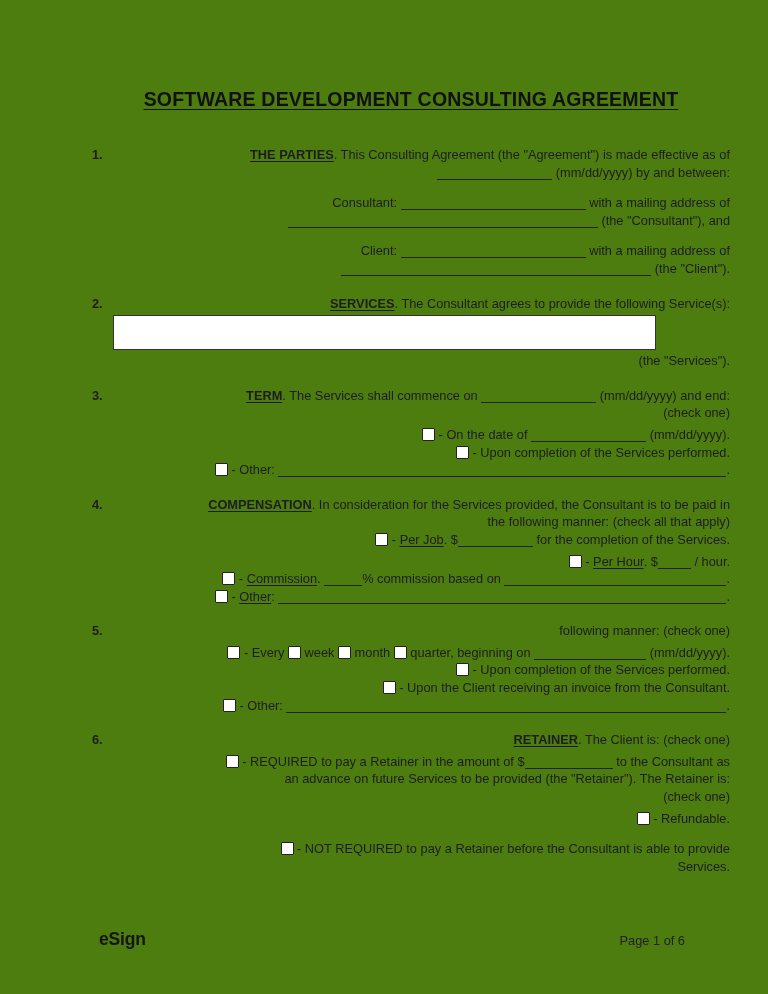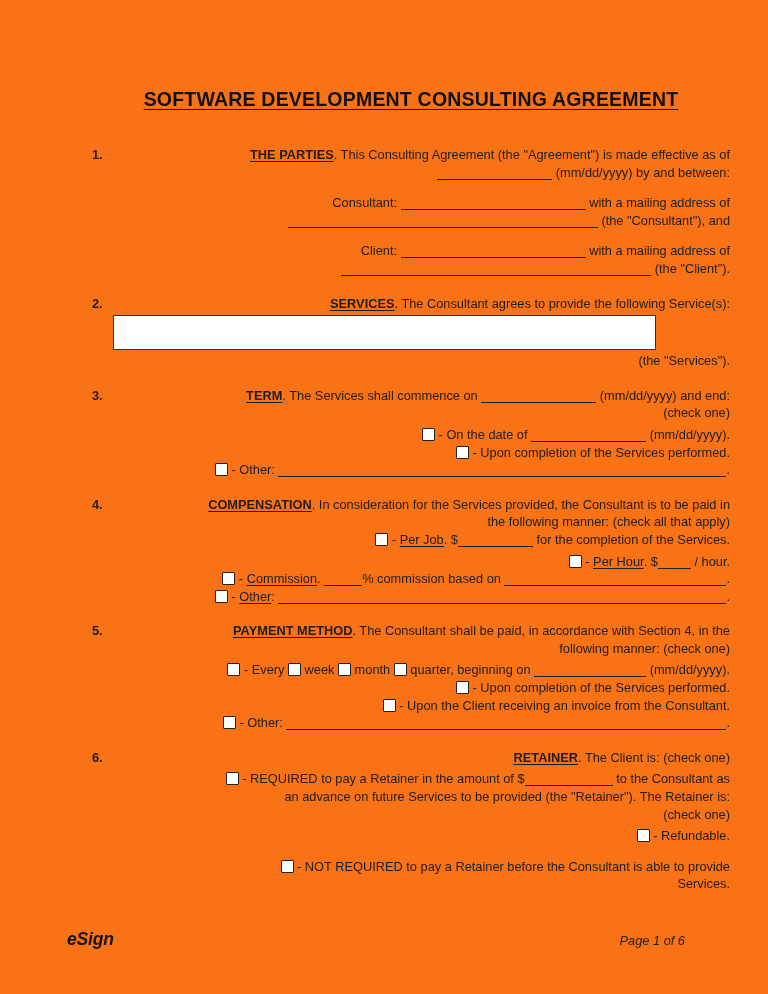--- a/index.html
+++ b/index.html
@@ -1,17 +1,17 @@
 <!DOCTYPE html>
 <html><head>
 <meta charset="utf-8">
 <style>
   html,body { margin:0; padding:0; background:#ffffff; }
   .page {
-    position:relative; width:768px; height:994px; background:#f97316;
+    position:relative; width:768px; height:994px; background:#4d7c0f;
     font-family:"Liberation Sans", sans-serif; font-size:12.8px; color:#1d1d1f;
     overflow:hidden;
   }
   .content { padding:88px 38px 0 92px; }
   .doc-title {
     font-size:19.5px; font-weight:bold; text-align:center; color:#111;
     text-decoration:underline; text-underline-offset:3px;
     margin:0 0 35px 0; letter-spacing:0.2px;
   }
   .section { display:flex; margin-bottom:17px; }
@@ -30,24 +30,23 @@
     background:#fff; vertical-align:-2px; border-radius:1px;
   }
   .svcbox { border:1.6px solid #333; height:33px; width:541px; margin:3px 0 2px -2px; background:#fff; }
   .ind0 { margin-left:0; }
   .ind1 { margin-left:22px; }
   .ind2 { margin-left:30px; }
   .ind3 { margin-left:65px; }
   .gap-m { margin-top:13px; }
   .gap-s { margin-top:4px; }
   .footer {
-    position:absolute; left:12px; right:0; bottom:44px;
+    position:absolute; left:0; right:0; bottom:44px;
     display:flex; justify-content:space-between; align-items:baseline;
-    padding:0 83px 0 55px;
-    font-style:italic;
+    padding:0 83px 0 99px;
   }
   .brand { font-weight:bold; font-size:17.5px; color:#151515; letter-spacing:-0.2px; }
   .pagenum { font-size:12.8px; color:#222; }
 </style>
 </head>
 <body>
 
 <div class="page" style="color: rgb(29, 29, 31);">
   <div class="content">
     <h1 class="doc-title">SOFTWARE DEVELOPMENT CONSULTING AGREEMENT</h1>
@@ -88,21 +87,20 @@
             <div class="line ind0"><span class="t">the following manner: (check all that apply)</span></div>
             <div class="line ind1"><span class="cb"></span><span class="t"> - </span><span class="u">Per Job</span><span class="t">. $</span><span class="blank" style="width: 75px; border-bottom-color: rgb(34, 34, 34);"></span><span class="t"> for the completion of the Services.</span></div>
             <div class="line ind1 gap-s"><span class="cb"></span><span class="t"> - </span><span class="u">Per Hour</span><span class="t">. $</span><span class="blank" style="width: 33px; border-bottom-color: rgb(34, 34, 34);"></span><span class="t"> / hour.</span></div>
             <div class="line ind1"><span class="cb"></span><span class="t"> - </span><span class="u">Commission</span><span class="t">. </span><span class="blank" style="width: 38px; border-bottom-color: rgb(34, 34, 34);"></span><span class="t">% commission based on </span><span class="blank" style="width: 222px; border-bottom-color: rgb(34, 34, 34);"></span><span class="t">.</span></div>
             <div class="line ind1"><span class="cb"></span><span class="t"> - </span><span class="u">Other</span><span class="t">: </span><span class="blank" style="width: 448px; border-bottom-color: rgb(34, 34, 34);"></span><span class="t">.</span></div>
           </div>
         </div>
         <div class="section">
           <div class="sec-num">5.</div>
           <div class="sec-body">
-            <div class="line ind0"><span class="hu">PAYMENT METHOD</span><span class="t">. The Consultant shall be paid, in accordance with Section 4, in the</span></div>
             <div class="line ind0"><span class="t">following manner: (check one)</span></div>
             <div class="line ind1 gap-s"><span class="cb"></span><span class="t"> - Every </span><span class="cb"></span><span class="t"> week </span><span class="cb"></span><span class="t"> month </span><span class="cb"></span><span class="t"> quarter, beginning on </span><span class="blank" style="width: 112px; border-bottom-color: rgb(34, 34, 34);"></span><span class="t"> (mm/dd/yyyy).</span></div>
             <div class="line ind1"><span class="cb"></span><span class="t"> - Upon completion of the Services performed.</span></div>
             <div class="line ind1"><span class="cb"></span><span class="t"> - Upon the Client receiving an invoice from the Consultant.</span></div>
             <div class="line ind1"><span class="cb"></span><span class="t"> - Other: </span><span class="blank" style="width: 440px; border-bottom-color: rgb(34, 34, 34);"></span><span class="t">.</span></div>
           </div>
         </div>
         <div class="section">
           <div class="sec-num">6.</div>
           <div class="sec-body">

